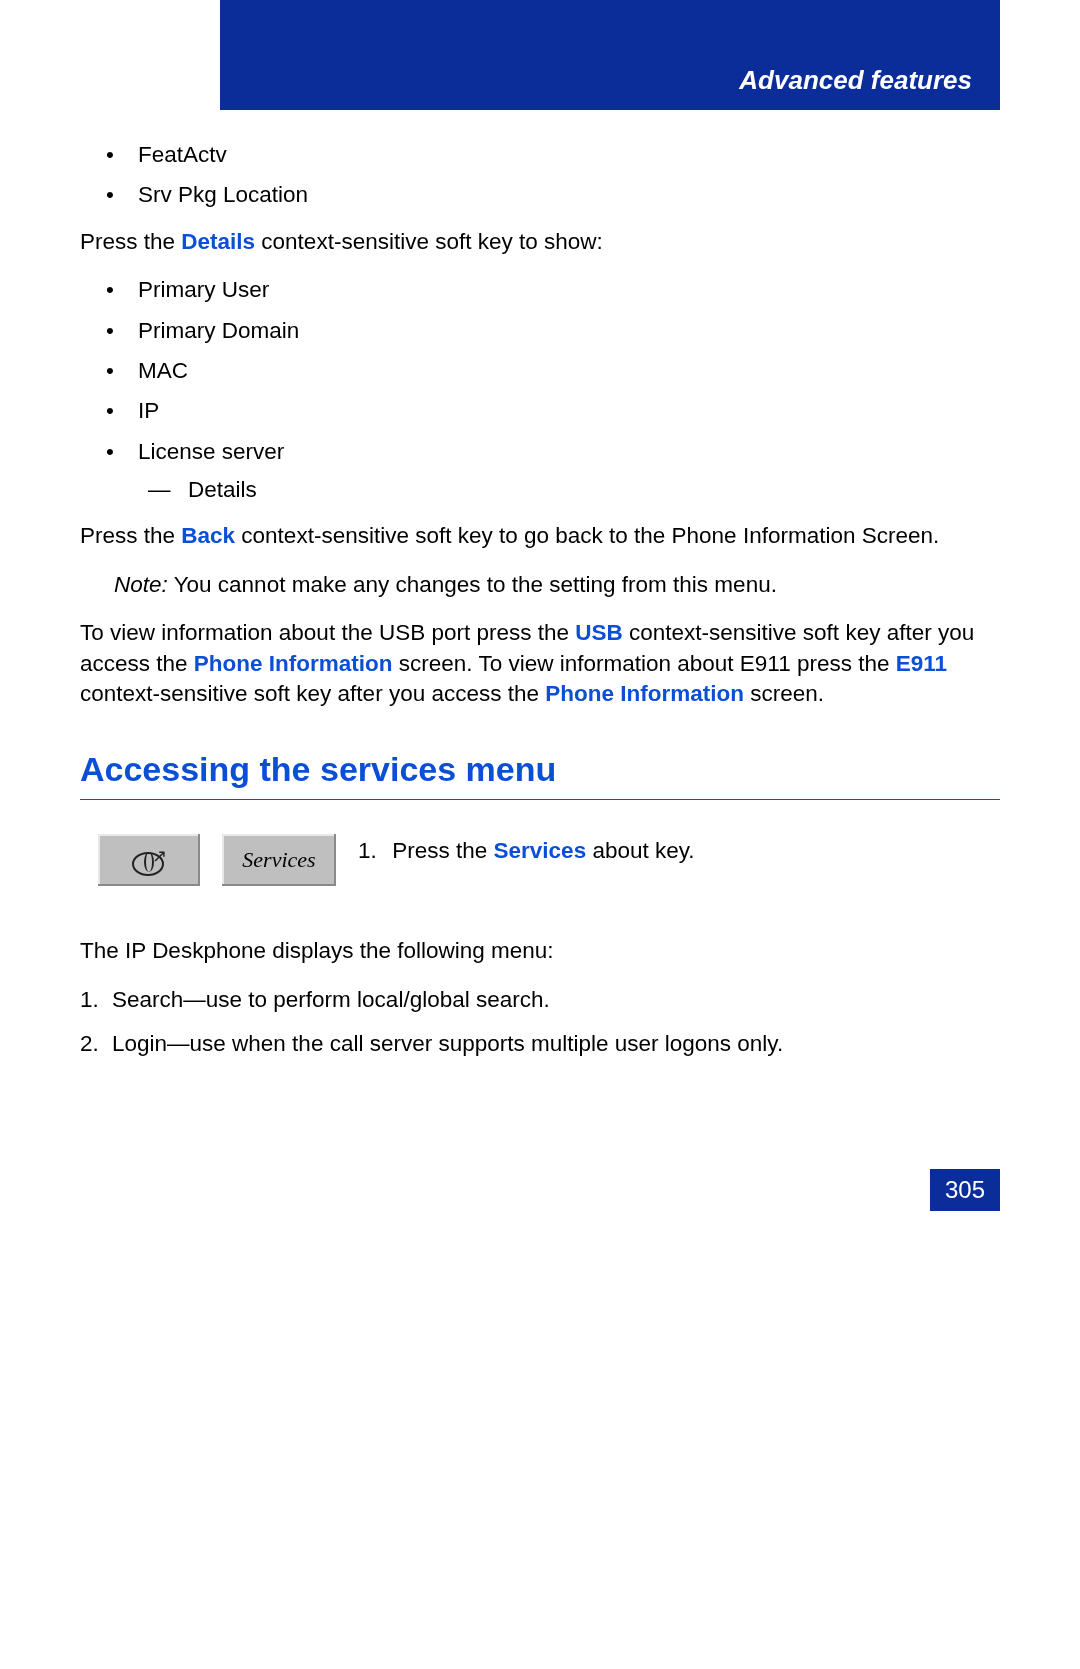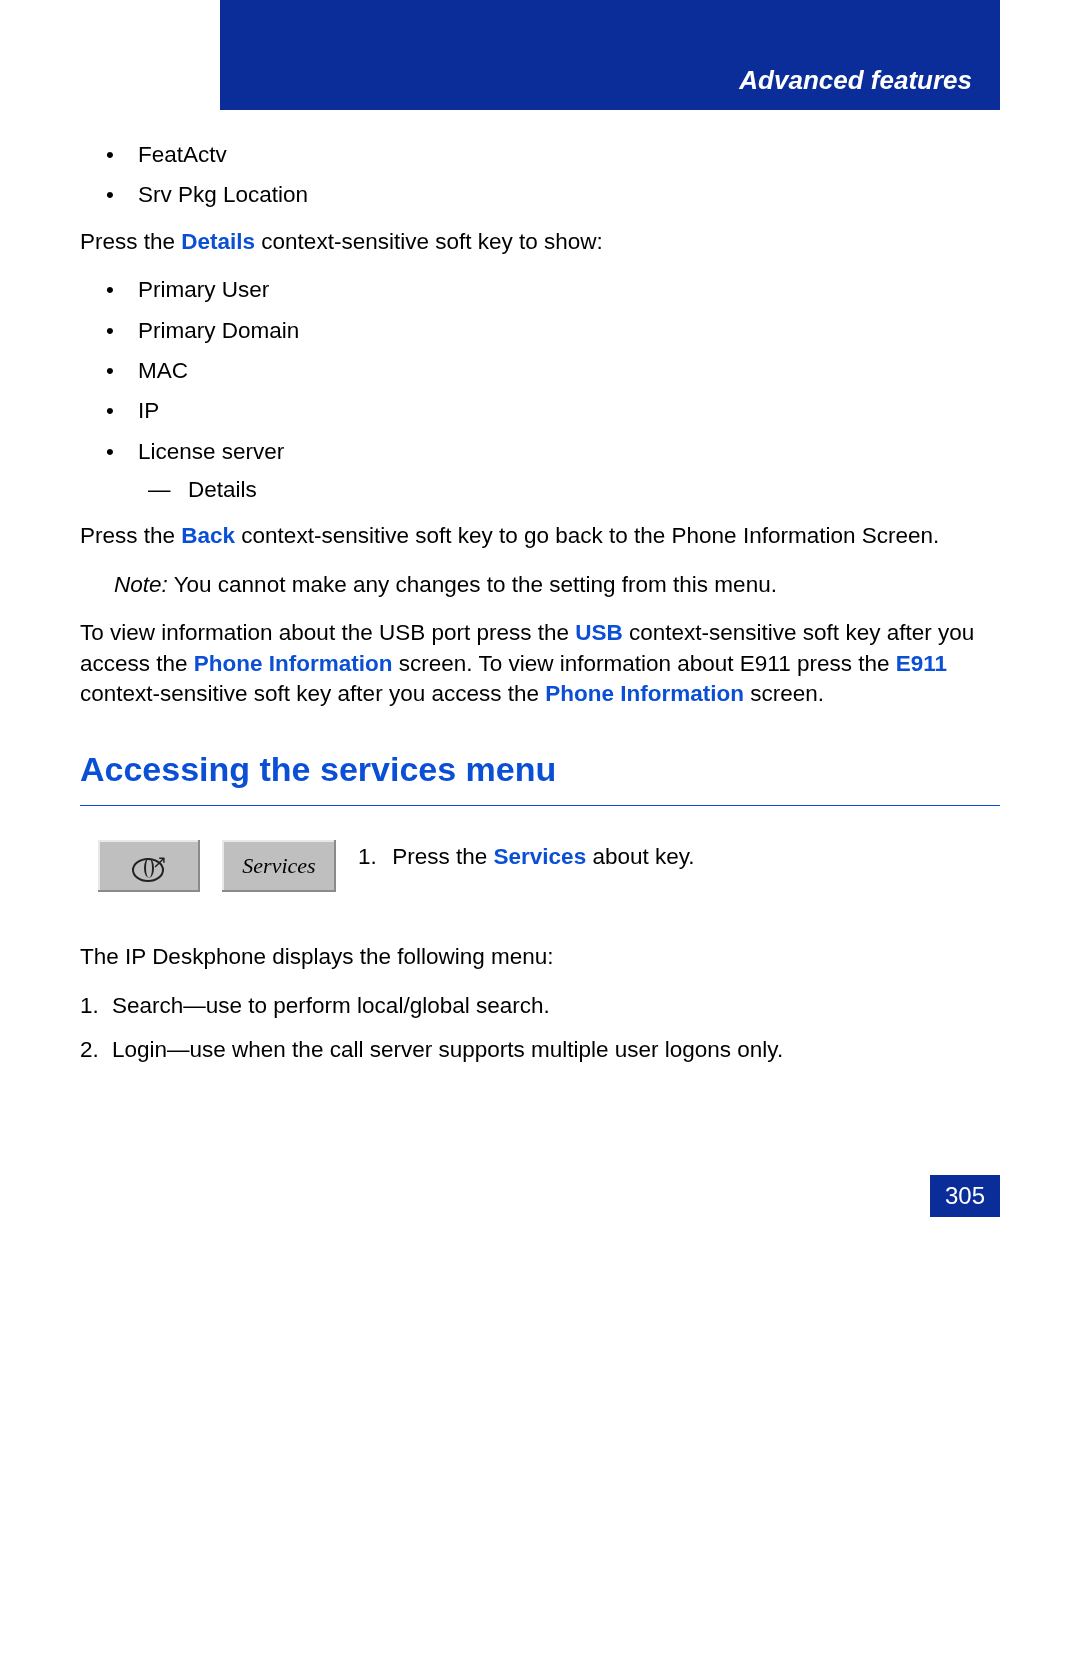--- a/index.html
+++ b/index.html
@@ -73,21 +73,21 @@
   .note-label {
     font-style: italic;
     font-weight: normal;
   }
   h2.section {
     color: #0a4fd6;
     font-weight: bold;
     font-size: 34px;
     margin: 38px 0 4px 0;
     border-bottom: 1.5px solid #0a4fd6;
-    padding-bottom: 12px;
+    padding-bottom: 6px;
   }
   .step-row {
     display: flex;
     align-items: flex-start;
     gap: 22px;
     margin: 34px 0 40px 18px;
   }
   .icon-btn {
     width: 102px;
     height: 52px;

